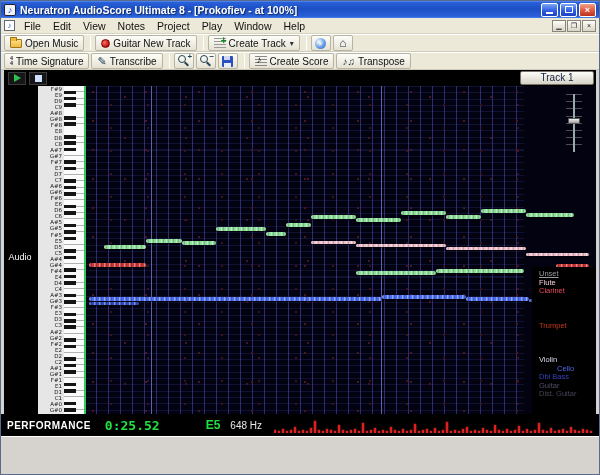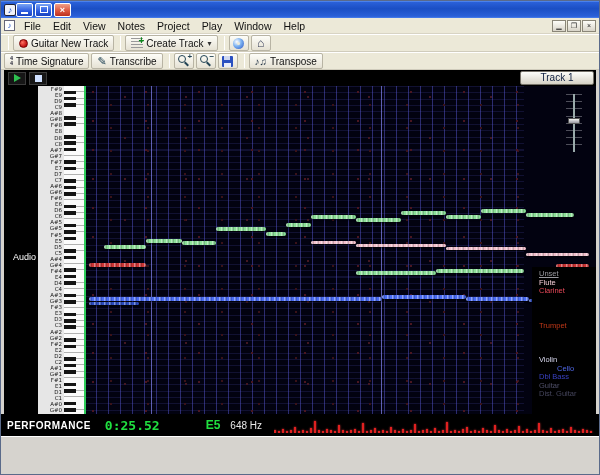--- a/index.html
+++ b/index.html
@@ -75,21 +75,21 @@
   .keys{position:absolute;left:60px;top:16px;width:20px;height:352px;
     background:repeating-linear-gradient(180deg,#fbfbfb 0 5.45px,#b2b2b2 5.45px 6.35px)}
   .keys-black{position:absolute;left:0;top:0;width:12px;height:100%;
     background:repeating-linear-gradient(180deg,
       transparent 0 4.55px,#141414 4.55px 8.15px,
       transparent 8.15px 10.9px,#141414 10.9px 14.5px,
       transparent 14.5px 17.25px,#141414 17.25px 20.85px,
       transparent 20.85px 29.95px,#141414 29.95px 33.55px,
       transparent 33.55px 36.3px,#141414 36.3px 39.9px,
       transparent 39.9px 44.45px)}
-  .audio-label{position:absolute;left:0;top:182px;width:32px;text-align:right;color:#fff;font-size:9px}
+  .audio-label{position:absolute;left:0;top:182px;width:32px;text-align:center;color:#fff;font-size:9px}
 
   .grid{position:absolute;left:80px;top:16px;width:514px;height:352px;background:#020210;overflow:hidden}
   .gridlines{position:absolute;left:0;top:0;width:440px;height:100%;
     background:
       repeating-linear-gradient(90deg,rgba(85,85,205,.5) 0 1px,transparent 1px 12px),
       repeating-linear-gradient(180deg,rgba(70,70,170,.22) 0 1px,transparent 1px 6.35px)}
   .noise{position:absolute;left:0;top:0;width:440px;height:100%;
     background-image:
       radial-gradient(circle 1px at 9px 6px,#4a1620 98%,transparent),
       radial-gradient(circle 1px at 27px 19px,#3a1218 98%,transparent),
@@ -120,20 +120,21 @@
   .meter{display:flex;align-items:flex-end;gap:2px;margin-left:12px;height:16px;flex:1;overflow:hidden}
   .mb{width:2px;flex:0 0 auto;background:#e02020;box-shadow:0 0 2px #ff3838}
 
   .bottomframe{height:16px;background:#d6d3ce;border-top:1px solid #fff}
 </style>
 </head>
 <body>
 
 <div class="titlebar">
   <span class="app-icon">♪</span>
+  <span class="title-text">Neuratron AudioScore Ultimate 8 - [Prokofiev - at 100%]</span>
   <span class="win-btns">
     <span class="wbtn min">
         <i></i>
       </span>
     <span class="wbtn max">
         <i></i>
       </span>
     <span class="wbtn close">×</span>
   </span>
 </div>
@@ -151,20 +152,24 @@
       <span class="mi">Help</span>
     </span>
   <span class="mdi-btns">
     <span class="mdibtn">▁</span>
     <span class="mdibtn">❐</span>
     <span class="mdibtn">×</span>
   </span>
 </div>
 
 <div class="toolbar">
+  <span class="tbtn">
+    <span class="folder-icon"></span>
+    <span>Open Music</span>
+  </span>
   <span class="tsep"></span>
   <span class="tbtn">
     <span class="record-icon"></span>
     <span>Guitar New Track</span>
   </span>
   <span class="tsep"></span>
   <span class="tbtn">
     <span class="create-track-icon"></span>
     <span>Create Track</span>
     <span class="caret">▾</span>
@@ -198,20 +203,24 @@
   </span>
   <span class="tibtn">
     <span class="mag">
         <i>−</i>
       </span>
   </span>
   <span class="tibtn">
     <span class="save-icon"></span>
   </span>
   <span class="tsep"></span>
+  <span class="tbtn">
+    <span class="score-icon"></span>
+    <span>Create Score</span>
+  </span>
   <span class="tbtn">
     <span class="notes-icon-g">♪♫</span>
     <span>Transpose</span>
   </span>
 </div>
 
 <div class="main">
   <div class="playstrip">
     <span class="pbtn">
         <span class="play-glyph"></span>

